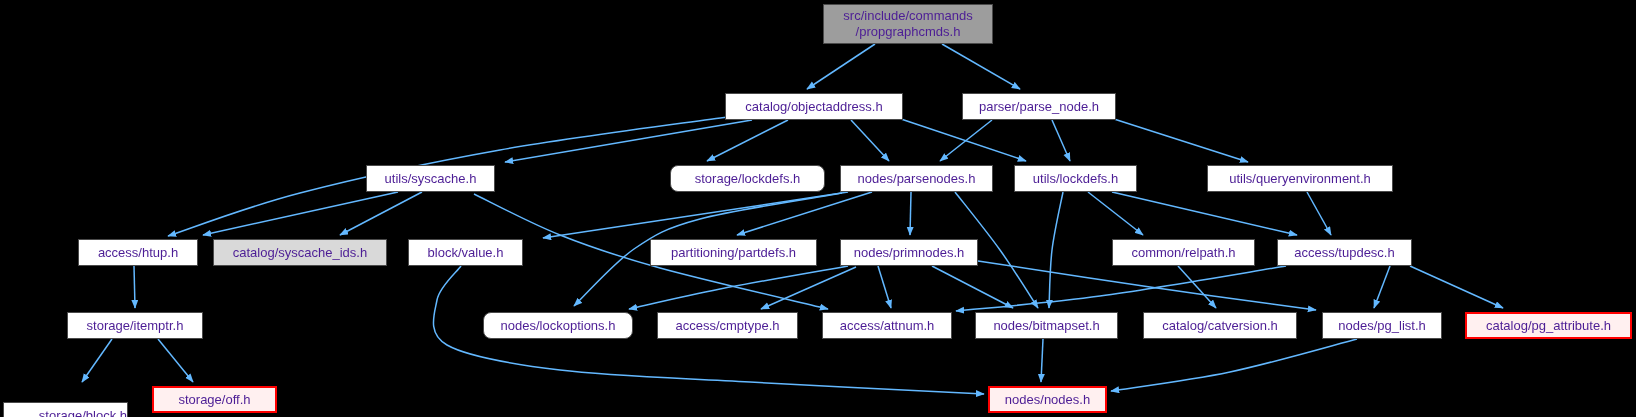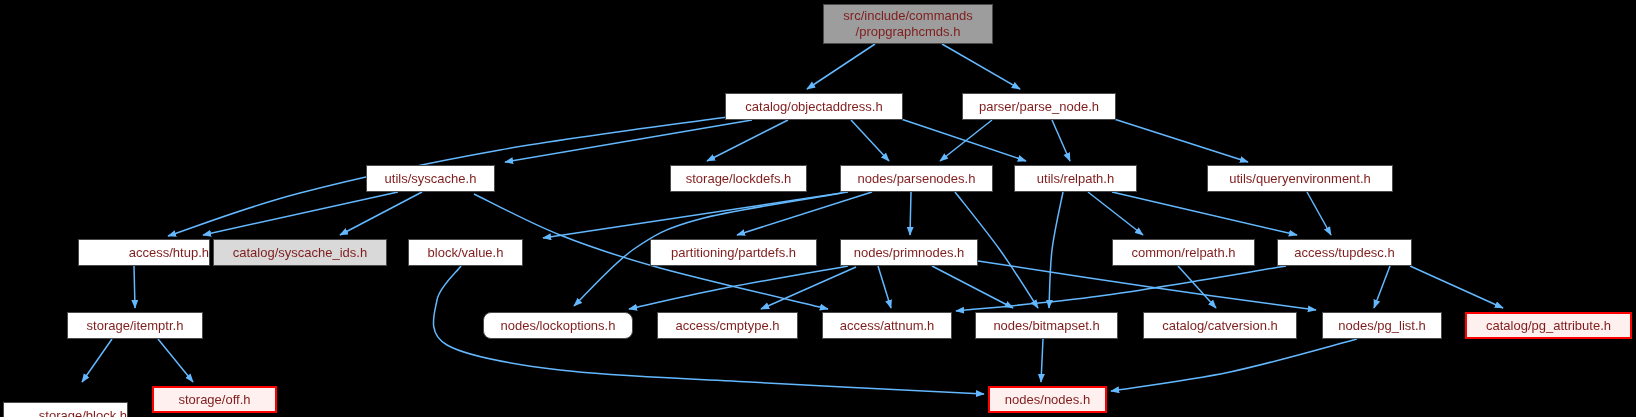--- a/index.html
+++ b/index.html
@@ -1,20 +1,20 @@
 <!DOCTYPE html>
 <html><head>
 <meta charset="utf-8">
 <style>
   html,body{margin:0;padding:0;background:#000;}
   #graph-canvas{position:relative;width:1636px;height:417px;background:#000;overflow:hidden;
     font-family:"Liberation Sans", sans-serif;}
   #edge-layer{position:absolute;left:0;top:0;}
   .gnode{position:absolute;box-sizing:border-box;display:flex;align-items:center;justify-content:center;
-    background:#ffffff;border:1px solid #4a4a4a;color:#7f1d1d;font-size:13px;line-height:1.22;
+    background:#ffffff;border:1px solid #4a4a4a;color:#4c1d95;font-size:13px;line-height:1.22;
     text-align:center;white-space:pre-line;cursor:pointer;}
   .gnode.root{background:#9d9d9d;}
   .gnode.gray{background:#d9d9d9;}
   .gnode.red{background:#fff0f0;border:2px solid #ff0000;}
   .edge{fill:none;stroke-width:1.5px;}
 </style>
 </head>
 <body>
 
 <div id="graph-canvas" style="background: rgb(0, 0, 0);">
@@ -63,25 +63,25 @@
         <path d="M1043,339 L1041,382" class="edge" stroke="#63b8ff" marker-end="url(#arrow)"></path>
         <path d="M1357,339C1335.8333333333333,344.5 1271,363.3333333333333 1230,372C1189,380.6666666666667 1130.8333333333333,387.8333333333333 1111,391" class="edge" stroke="#63b8ff" marker-end="url(#arrow)"></path>
       </g>
   </svg>
   <div id="node-layer">
       <div class="gnode root" style="left: 823px; top: 4px; width: 170px; height: 40px;"><span>src/include/commands
 /propgraphcmds.h</span></div>
       <div class="gnode" style="left: 725px; top: 93px; width: 178px; height: 27px;"><span>catalog/objectaddress.h</span></div>
       <div class="gnode" style="left: 962px; top: 93px; width: 154px; height: 27px;"><span>parser/parse_node.h</span></div>
       <div class="gnode" style="left: 366px; top: 165px; width: 129px; height: 27px;"><span>utils/syscache.h</span></div>
-      <div class="gnode" style="left: 670px; top: 165px; width: 137px; height: 27px;"><span>storage/lockdefs.h</span></div>
+      <div class="gnode" style="left: 670px; top: 165px; width: 155px; height: 27px; border-radius: 8px;"><span>storage/lockdefs.h</span></div>
       <div class="gnode" style="left: 840px; top: 165px; width: 153px; height: 27px;"><span>nodes/parsenodes.h</span></div>
-      <div class="gnode" style="left: 1014px; top: 165px; width: 123px; height: 27px;"><span>utils/relpath.h</span></div>
+      <div class="gnode" style="left: 1014px; top: 165px; width: 123px; height: 27px;"><span>utils/lockdefs.h</span></div>
       <div class="gnode" style="left: 1207px; top: 165px; width: 186px; height: 27px;"><span>utils/queryenvironment.h</span></div>
-      <div class="gnode" style="left: 78px; top: 239px; width: 132px; height: 27px; justify-content: flex-end;"><span>access/htup.h</span></div>
+      <div class="gnode" style="left: 78px; top: 239px; width: 120px; height: 27px;"><span>access/htup.h</span></div>
       <div class="gnode gray" style="left: 213px; top: 239px; width: 174px; height: 27px;"><span>catalog/syscache_ids.h</span></div>
       <div class="gnode" style="left: 408px; top: 239px; width: 115px; height: 27px;"><span>block/value.h</span></div>
       <div class="gnode" style="left: 650px; top: 239px; width: 167px; height: 27px;"><span>partitioning/partdefs.h</span></div>
       <div class="gnode" style="left: 840px; top: 239px; width: 138px; height: 27px;"><span>nodes/primnodes.h</span></div>
       <div class="gnode" style="left: 1112px; top: 239px; width: 143px; height: 27px;"><span>common/relpath.h</span></div>
       <div class="gnode" style="left: 1277px; top: 239px; width: 135px; height: 27px;"><span>access/tupdesc.h</span></div>
       <div class="gnode" style="left: 67px; top: 312px; width: 136px; height: 27px;"><span>storage/itemptr.h</span></div>
       <div class="gnode" style="left: 483px; top: 312px; width: 150px; height: 27px; border-radius: 8px;"><span>nodes/lockoptions.h</span></div>
       <div class="gnode" style="left: 657px; top: 312px; width: 141px; height: 27px;"><span>access/cmptype.h</span></div>
       <div class="gnode" style="left: 822px; top: 312px; width: 130px; height: 27px;"><span>access/attnum.h</span></div>

